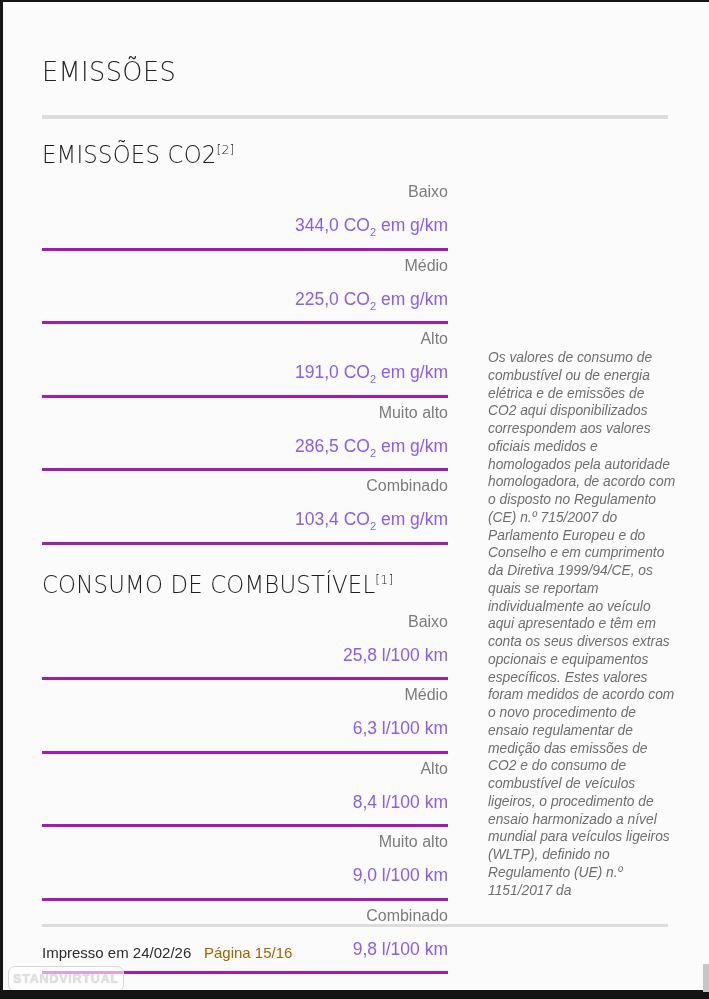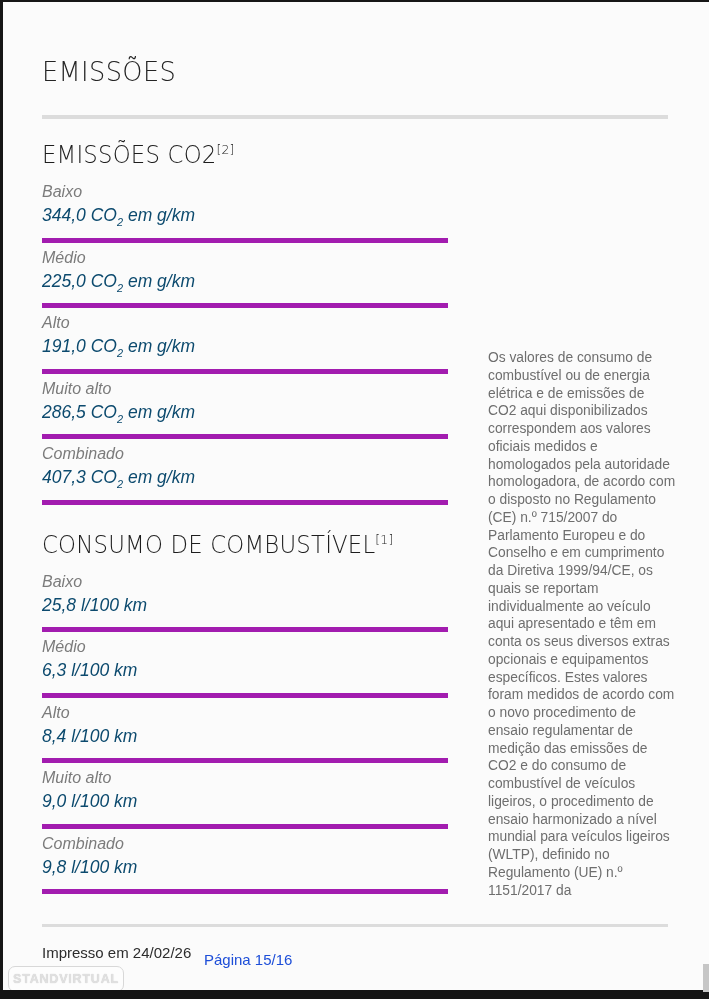--- a/index.html
+++ b/index.html
@@ -31,33 +31,33 @@
     font-family:"DejaVu Sans","Liberation Sans",sans-serif;
     font-weight:200; font-size:24px; color:#1d1d1d;
     letter-spacing:0.2px;
     transform:scaleX(0.95); transform-origin:left center;
   }
   .section-heading sup { font-size:13px; font-weight:300; }
   .co2-heading  { margin-top:22px; }
   .fuel-heading { margin-top:26px; }
 
   .data-table { width:406px; margin-top:8px; }
-  .data-row   { border-bottom:5px solid #a21caf; padding:6px 0 5px 0; text-align:left;font-style:italic; }
+  .data-row   { border-bottom:3px solid #a21caf; padding:6px 0 5px 0; text-align:right; }
   .row-label  { font-size:16px; line-height:18px; color:#7b7b7b; }
-  .row-value  { font-size:17.5px; line-height:22px; color:#0c4a6e; margin-top:3px; }
+  .row-value  { font-size:17.5px; line-height:22px; color:#8b5cf6; margin-top:13px; }
   .row-value sub { font-size:11px; }
 
   .disclaimer {
     position:absolute; left:488px; top:349px; width:188px;
-    font-size:13.8px; line-height:17.75px; color:#6e6e6e;
+    font-size:13.8px; line-height:17.75px; color:#6e6e6e;font-style:italic;
   }
 
   .footer-divider { position:absolute; left:42px; top:924px; width:626px; height:3px; background:#dcdcdc; }
   .footer-printed { position:absolute; left:42px;  top:944px; font-size:15px; color:#2c2c2c; }
-  .footer-page    { position:absolute; left:204px; top:944px; font-size:15px; color:#1d4ed8;margin-top:7px; }
+  .footer-page    { position:absolute; left:204px; top:944px; font-size:15px; color:#a16207; }
 
   .watermark {
     position:absolute; left:8px; top:966px; width:116px; height:26px;
     border:1px solid #d8d8d8; border-radius:7px;
     background:rgba(255,255,255,0.6);
     display:flex; align-items:center; justify-content:center;
     font-size:12.5px; font-weight:bold; letter-spacing:0.8px;
     color:#e0e0e0; text-shadow:0 0 1px #c2c2c2;
   }
 </style>
@@ -86,21 +86,21 @@
     <div class="data-row">
       <div class="row-label">Alto</div>
       <div class="row-value"><span>191,0 CO</span><sub>2</sub><span> em g/km</span></div>
     </div>
     <div class="data-row">
       <div class="row-label">Muito alto</div>
       <div class="row-value"><span>286,5 CO</span><sub>2</sub><span> em g/km</span></div>
     </div>
     <div class="data-row">
       <div class="row-label">Combinado</div>
-      <div class="row-value"><span>407,3 CO</span><sub>2</sub><span> em g/km</span></div>
+      <div class="row-value"><span>103,4 CO</span><sub>2</sub><span> em g/km</span></div>
     </div>
   </div>
 
   <div class="section-heading fuel-heading"><span>CONSUMO DE COMBUSTÍVEL</span><sup>[1]</sup></div>
 
   <div class="data-table">
     <div class="data-row">
       <div class="row-label">Baixo</div>
       <div class="row-value"><span>25,8 l/100 km</span><sub></sub><span></span></div>
     </div>

